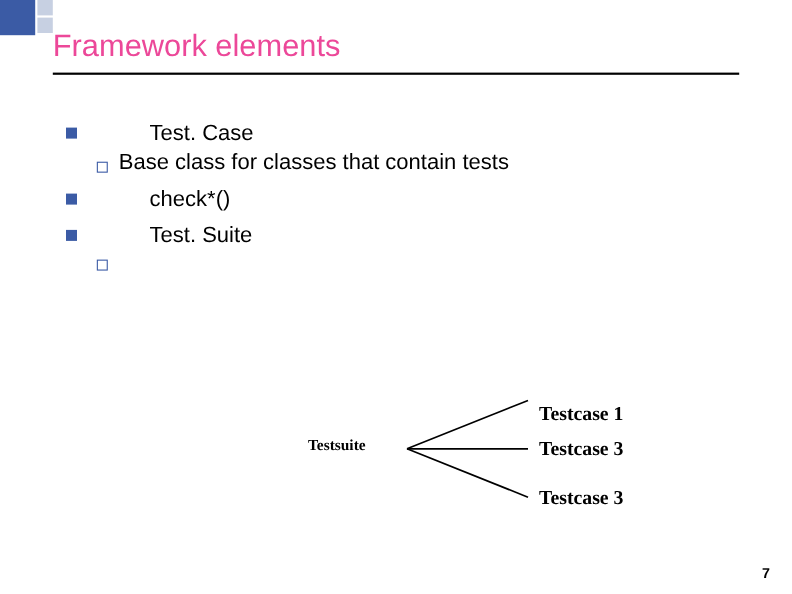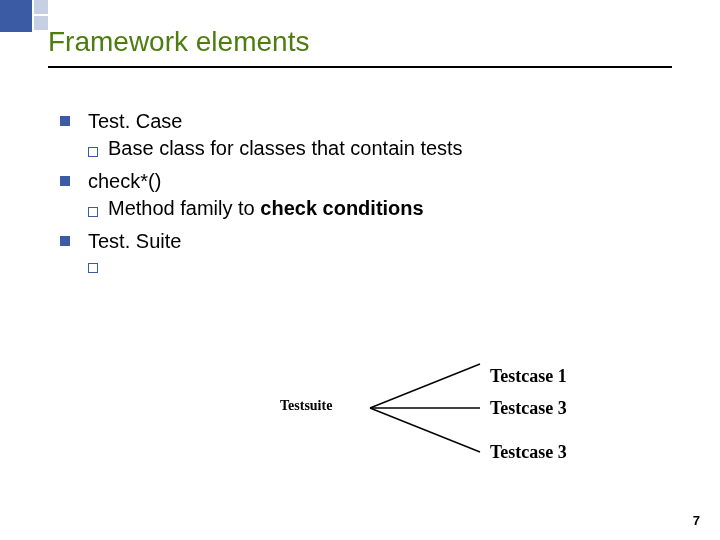--- a/index.html
+++ b/index.html
@@ -32,40 +32,41 @@
     width: 14px;
     height: 14px;
     background: #c7d0e2;
     margin-bottom: 2px;
   }
   .title {
     position: absolute;
     top: 26px;
     left: 48px;
     font-size: 28px;
-    color: #4d7c0f;
+    color: #ec4899;
   }
   .title-underline {
     position: absolute;
     top: 66px;
     left: 48px;
     width: 624px;
     height: 2px;
     background: #000;
   }
   .content {
     position: absolute;
     top: 100px;
     left: 60px;
     width: 600px;
   }
   .row-l1 {
     display: flex;
     align-items: flex-start;
     margin-top: 10px;
+    gap: 48px;
   }
   .bullet-solid {
     width: 10px;
     height: 10px;
     background: #3b5ba5;
     margin-top: 6px;
     margin-right: 18px;
     flex-shrink: 0;
   }
   .l1-text {
@@ -154,26 +155,20 @@
     <div class="bullet-hollow"></div>
     <div class="l2-text">
       <span>Base</span><span> class for classes that contain tests</span>
     </div>
   </div>
 
   <div class="row-l1">
     <div class="bullet-solid"></div>
     <div class="l1-text">check*()</div>
   </div>
-  <div class="row-l2">
-    <div class="bullet-hollow"></div>
-    <div class="l2-text">
-      <span>Method</span><span> family to </span><span class="bold">check conditions</span>
-    </div>
-  </div>
 
   <div class="row-l1">
     <div class="bullet-solid"></div>
     <div class="l1-text">Test. Suite</div>
   </div>
   <div class="row-l2">
     <div class="bullet-hollow"></div>
   </div>
 
 </div>

